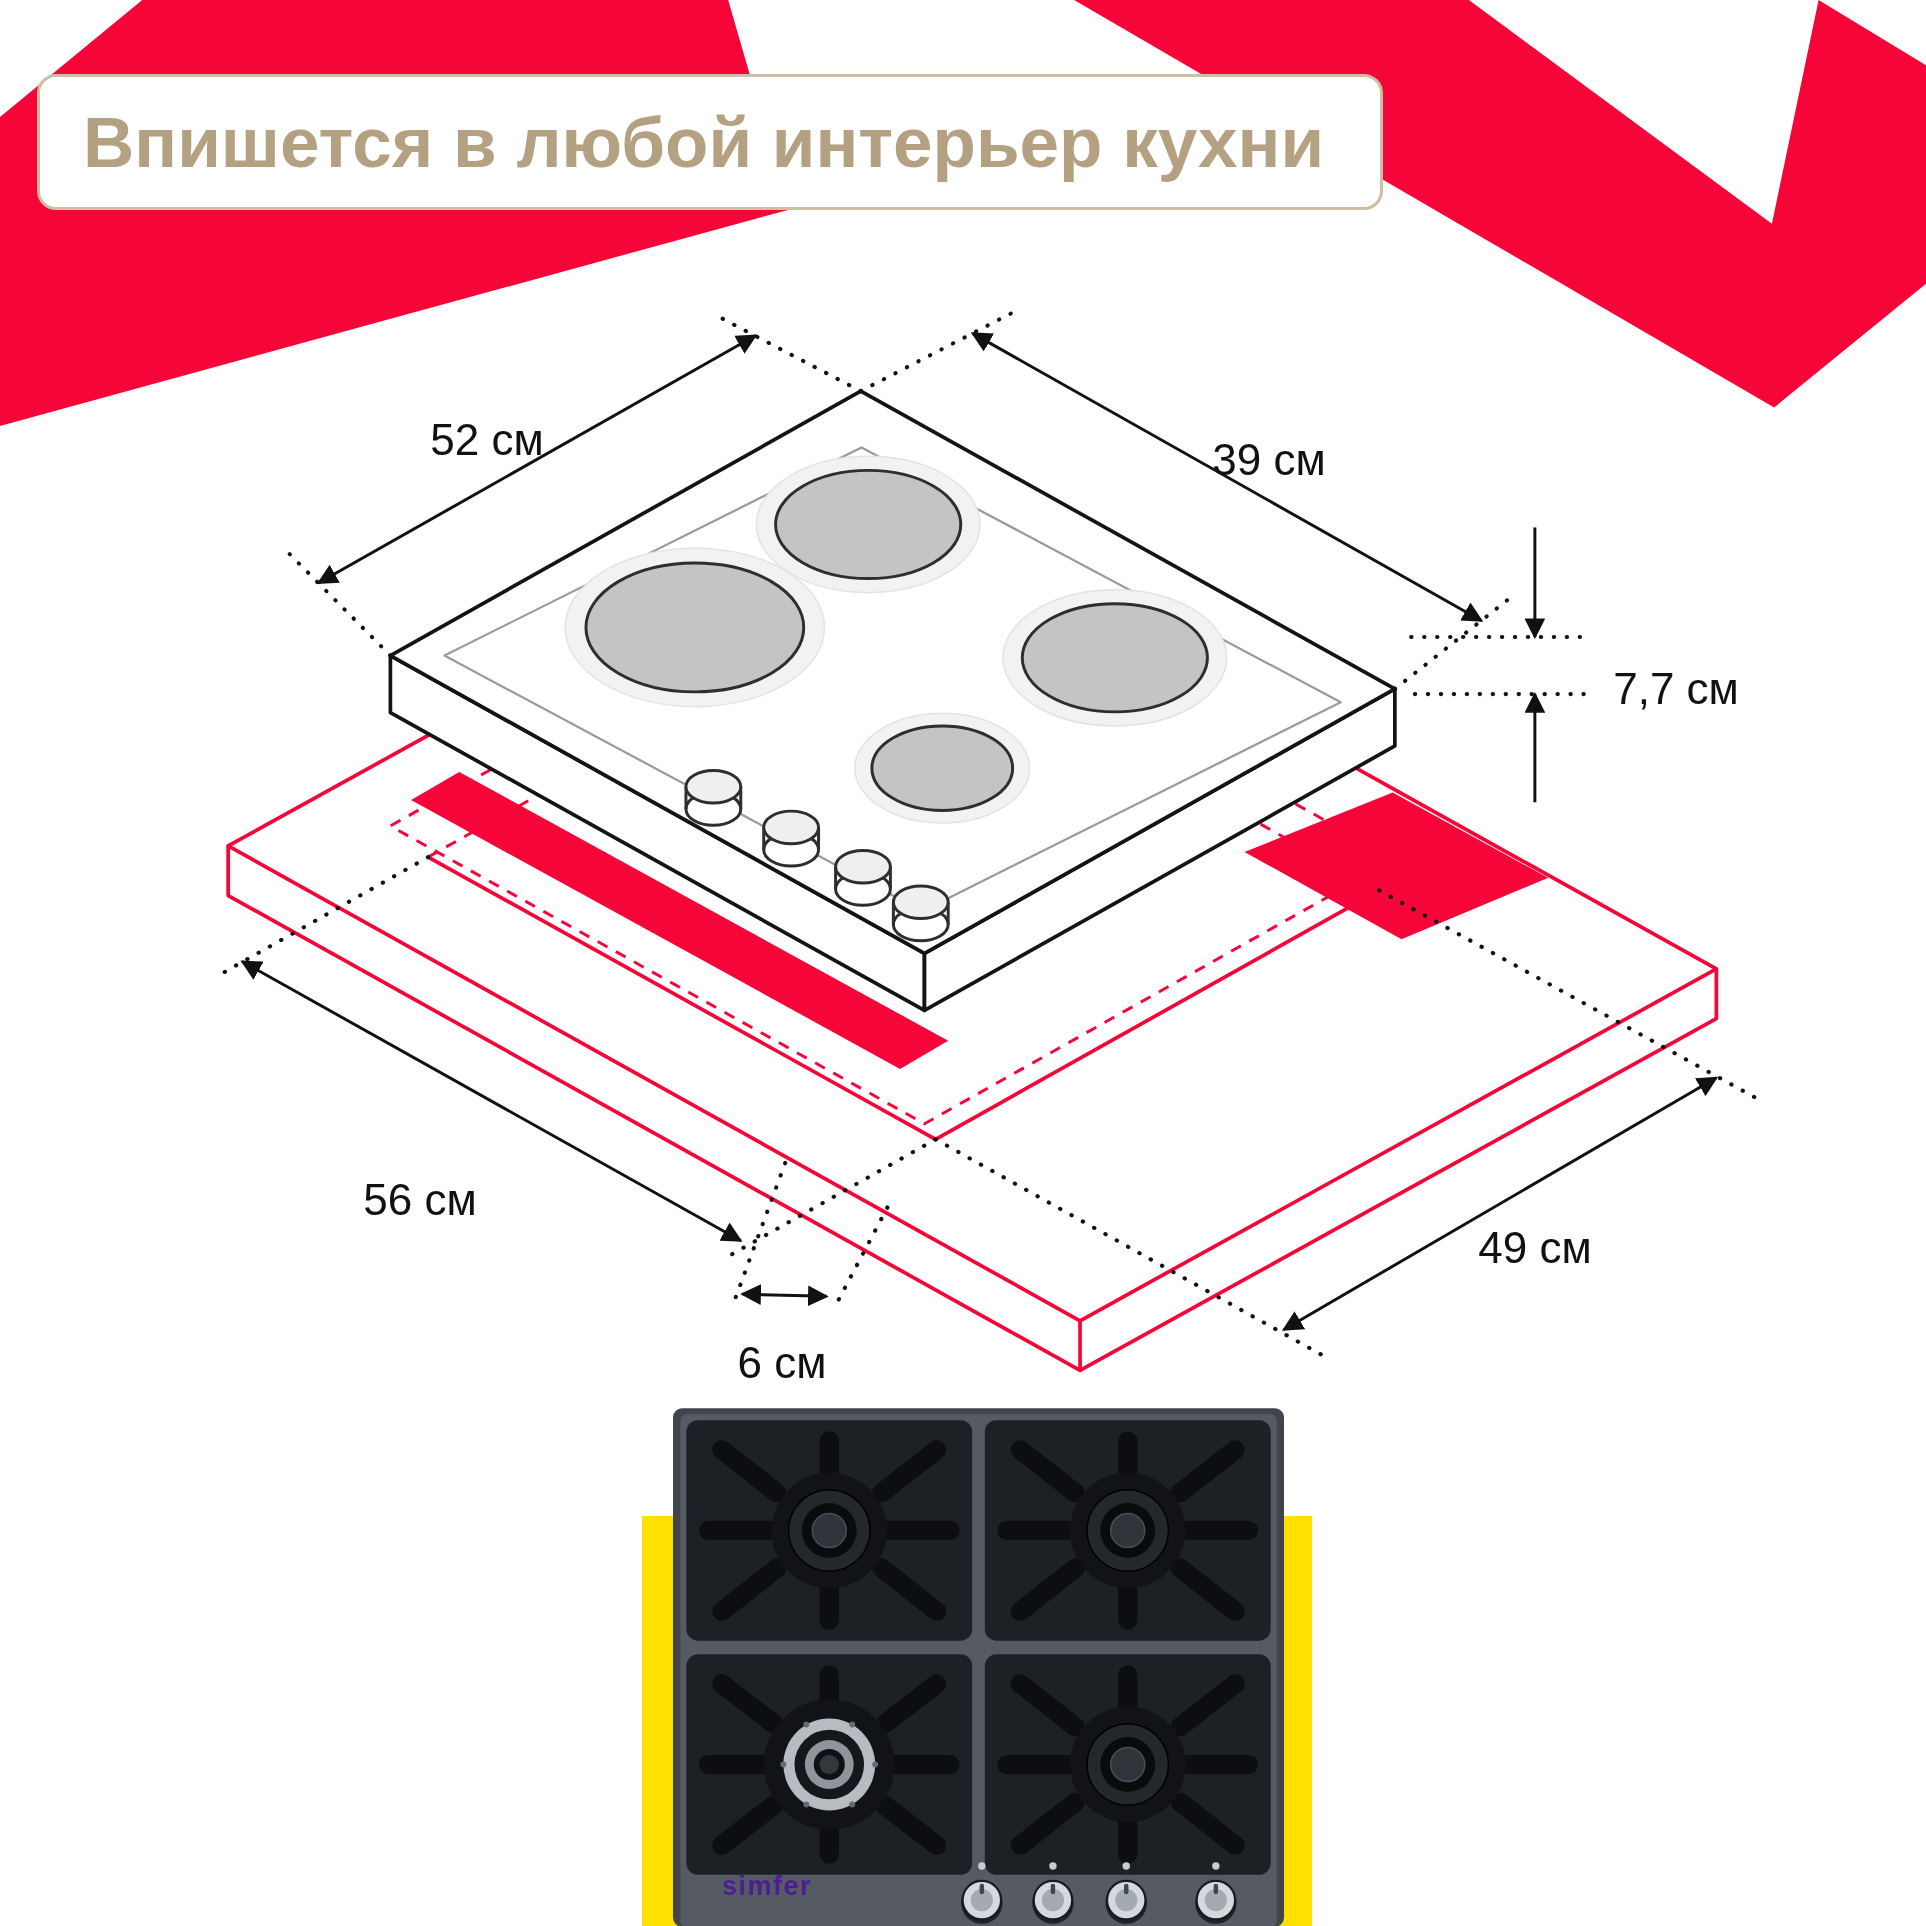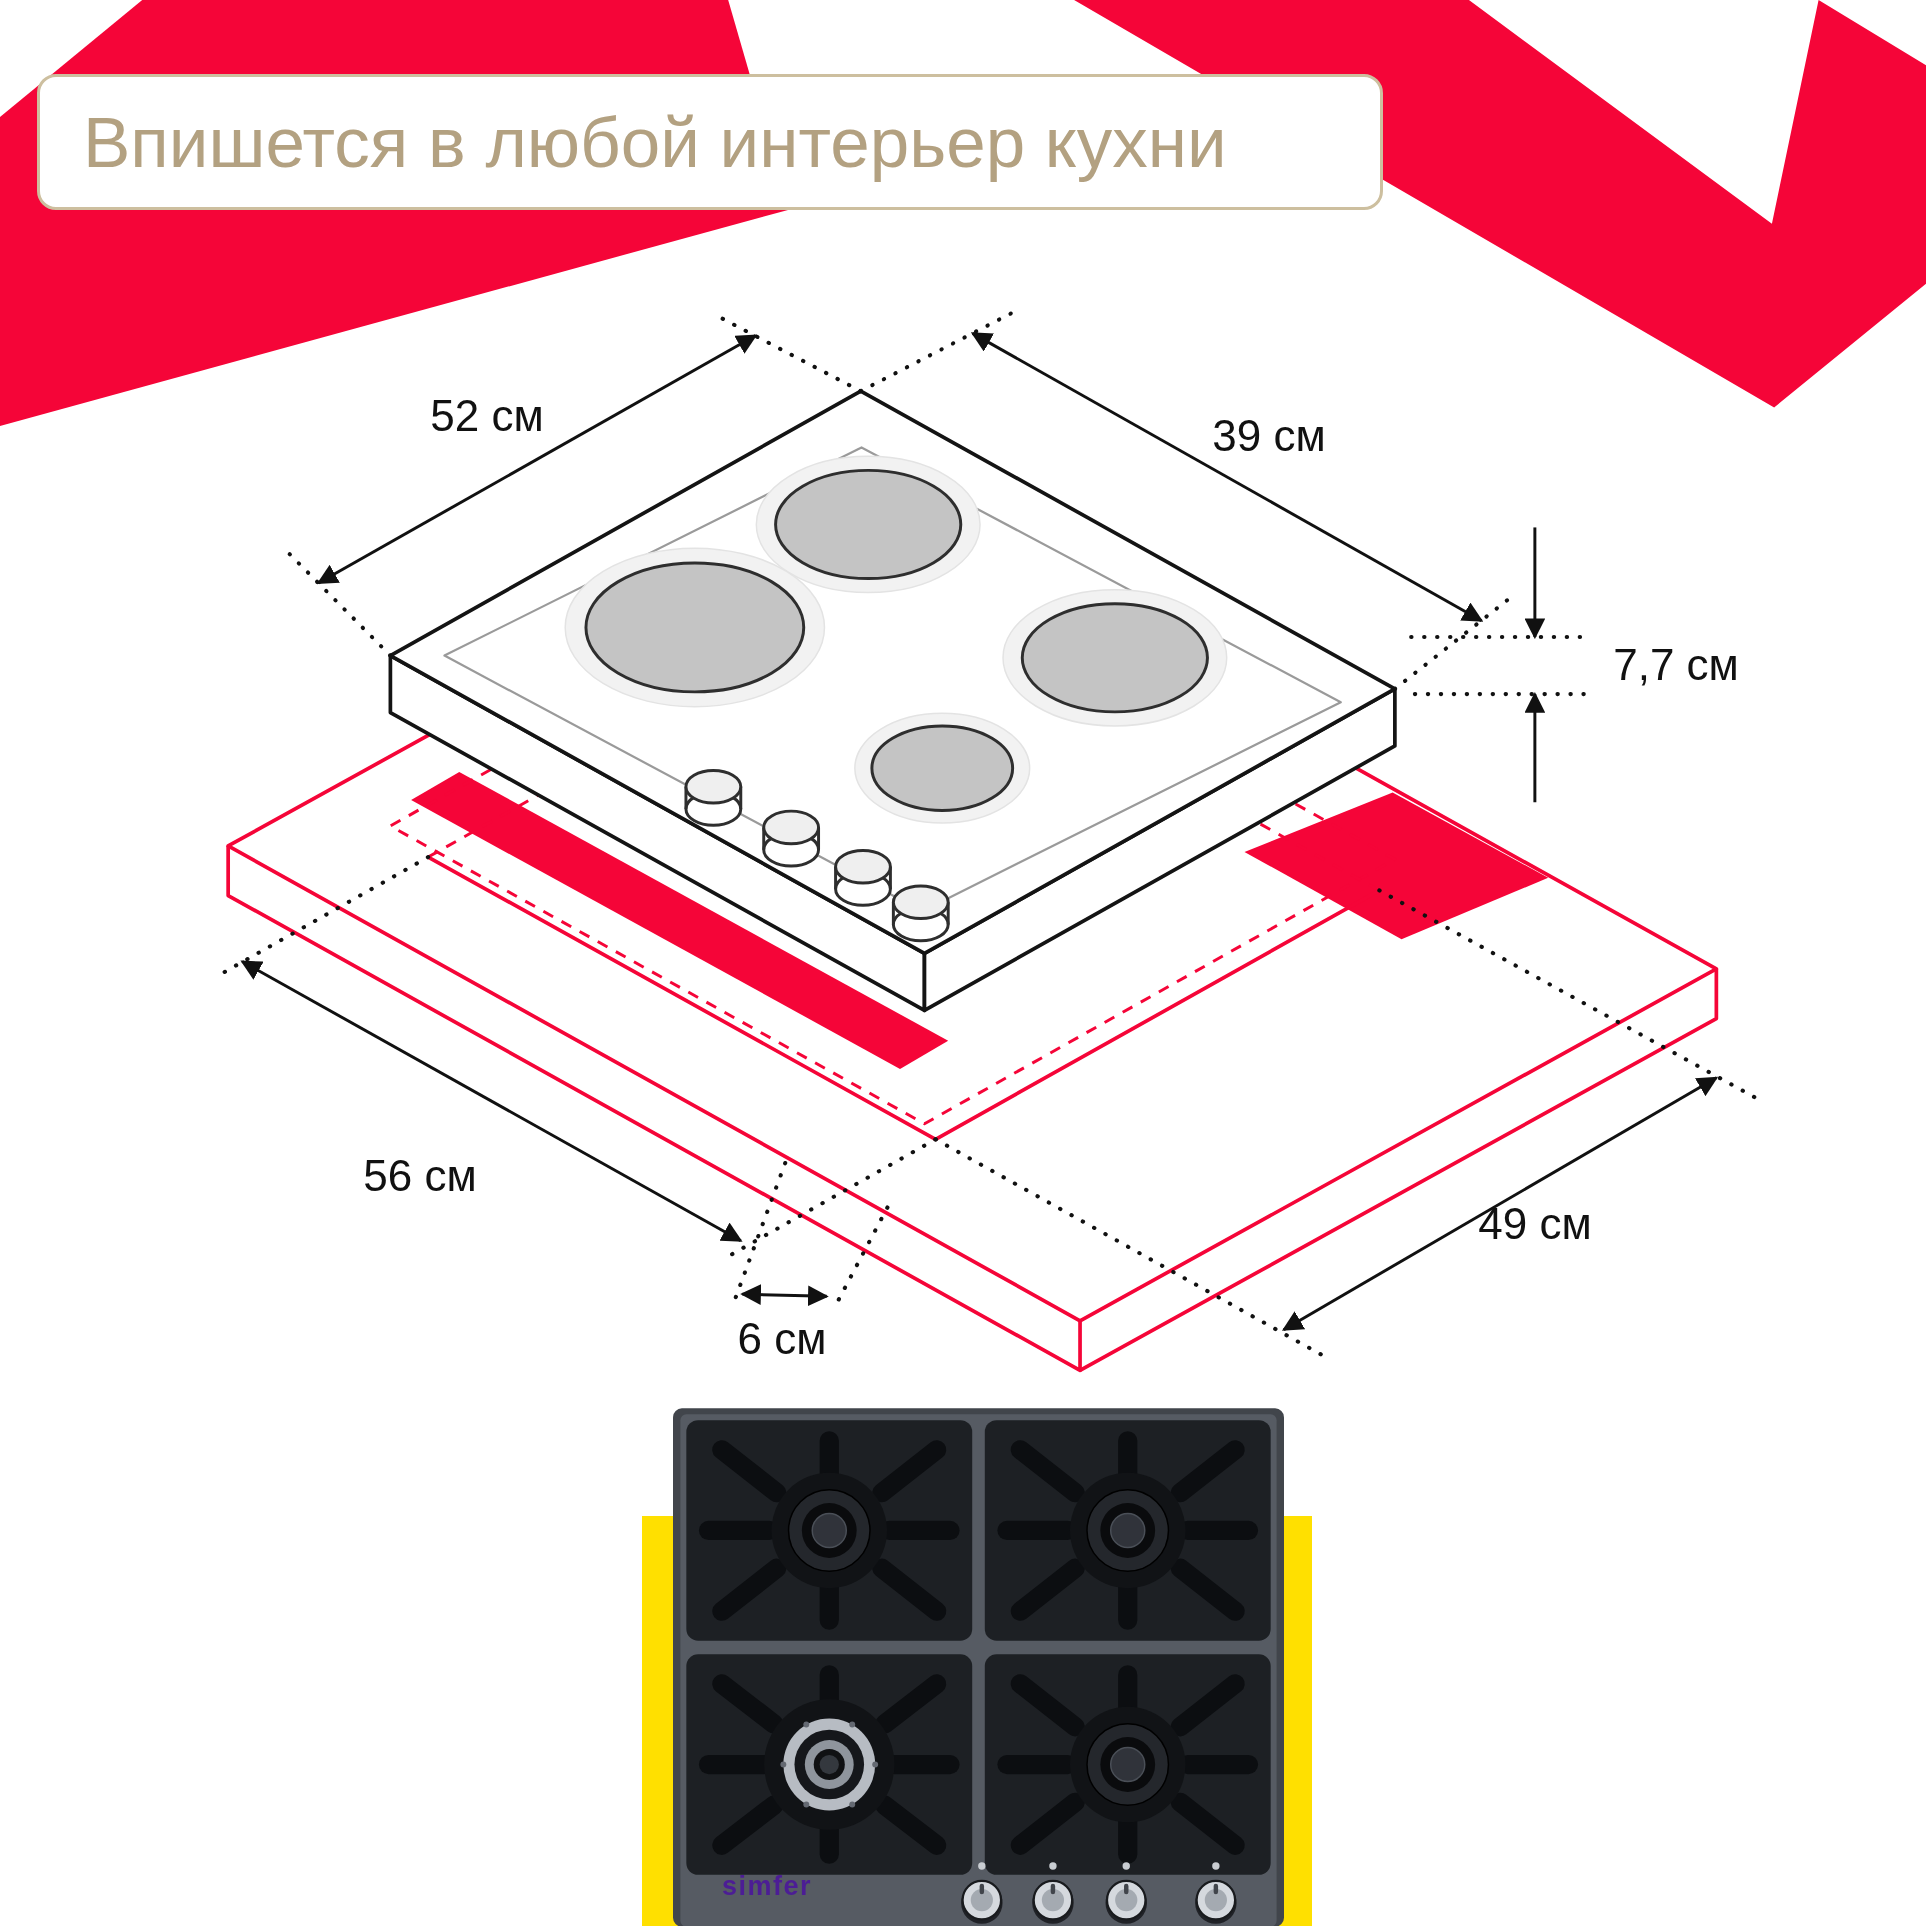--- a/index.html
+++ b/index.html
@@ -2,23 +2,23 @@
 <html style="font-size:12px"><head>
 <meta charset="utf-8">
 <style>
   html,body{margin:0;padding:0;background:#ffffff;}
   .page{position:relative;width:1926px;height:1926px;background:#fff;overflow:hidden;
         font-family:"Liberation Sans",sans-serif;}
   svg.canvas{position:absolute;left:0;top:0;}
   .title-box{position:absolute;left:37px;top:74px;width:1346px;height:136px;background:#fff;
              border:3px solid #CDBF9F;border-radius:19px;display:flex;align-items:center;
              box-sizing:border-box;padding-left:43px;}
-  .title-box .t{font-size:71px;font-weight:normal;color:#B3A181;white-space:nowrap;}
+  .title-box .t{font-size:71px;font-weight:bold;color:#B3A181;white-space:nowrap;}
   .dim{position:absolute;transform:translate(-50%,-50%);font-size:44px;color:#111;
-       white-space:nowrap;}
+       white-space:nowrap;margin-top:24px;}
   .yellow{position:absolute;left:642px;top:1516px;width:670px;height:410px;background:#FFE000;}
   .hob{position:absolute;left:673px;top:1408px;width:611px;height:519px;}
   .brand{position:absolute;left:722px;top:1871px;font-size:27px;font-weight:bold;
          color:#4c1d95;letter-spacing:1.5px;}
 </style>
 </head>
 <body>
 
 <div class="page">
 

